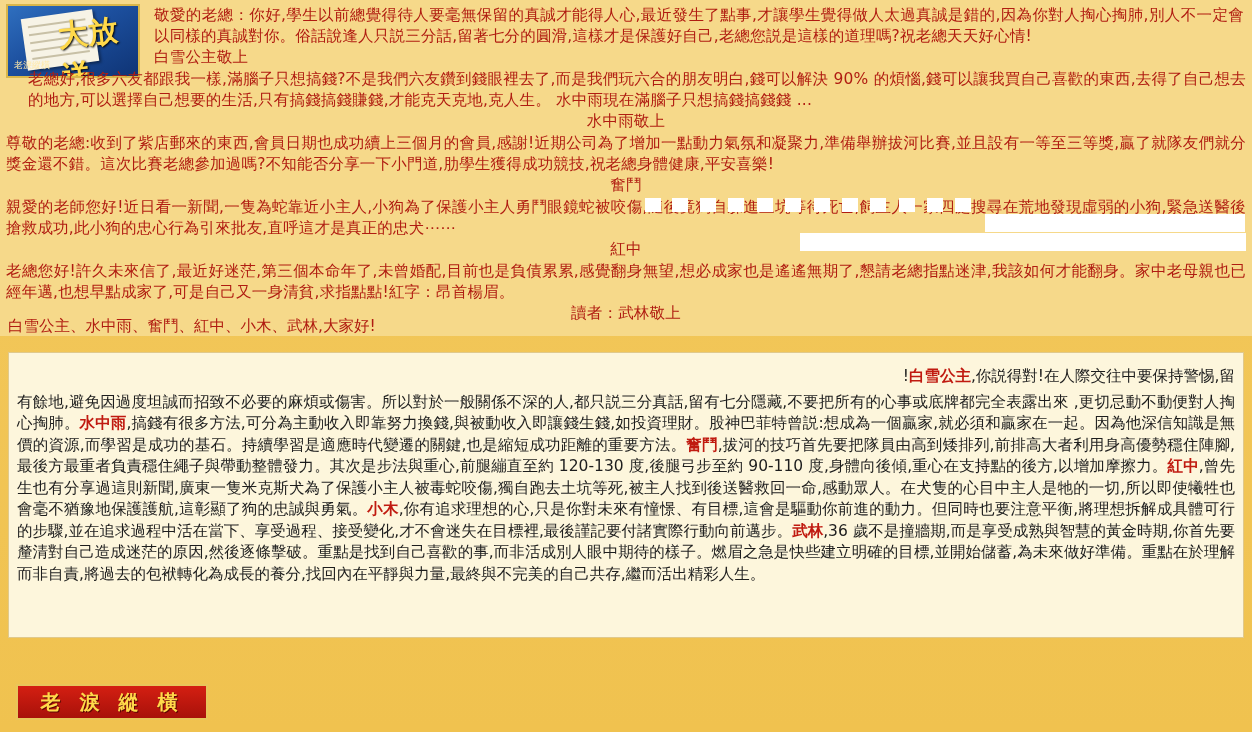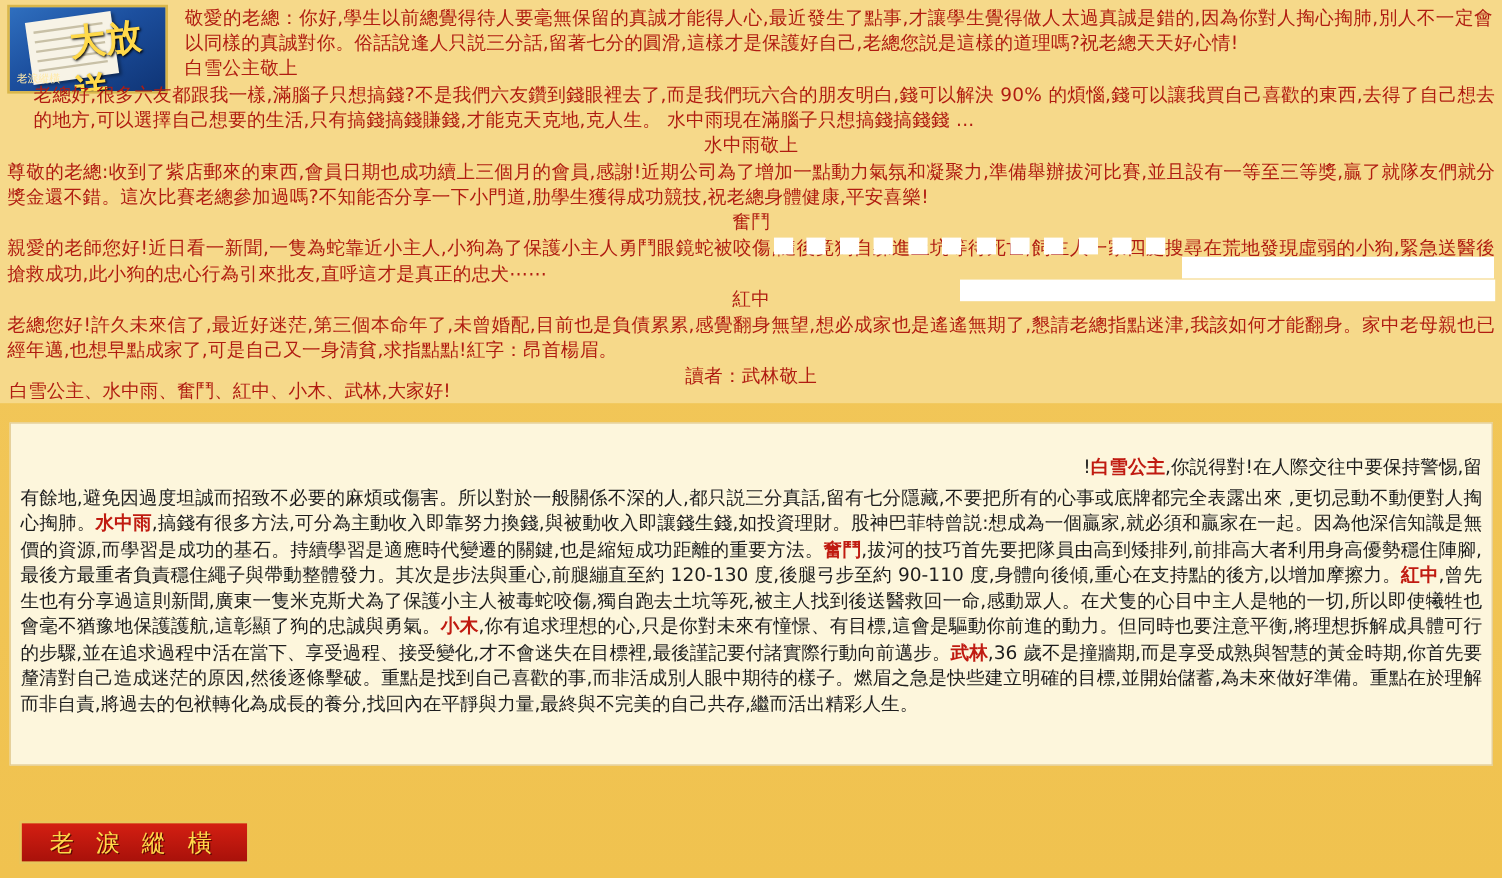--- a/index.html
+++ b/index.html
@@ -74,39 +74,39 @@
     position:absolute;left:0;top:316px;width:1000px;
     color:#b01c11;font-size:15.5px;line-height:21px;
     padding:0 8px;box-sizing:border-box;
   }
   
   .answer{
     position:absolute;left:8px;top:352px;width:1236px;height:286px;
     background:#fdf6dc;
     border:1px solid #e0c98c;
     box-sizing:border-box;
-    padding:26px 8px 8px 8px;
+    padding:13px 8px 8px 8px;
     color:#1d1d1d;
     font-size:15.5px;
     line-height:21.5px;
     text-align:justify;
   }
   .answer .lead{ text-align:right; color:#1d1d1d; }
   .answer .body{ margin-top:4px; }
   .nm{ color:#c01a10;font-weight:bold; }
   
   .banner{
     position:absolute;left:16px;bottom:12px;width:192px;height:36px;
     background:linear-gradient(#d41f12,#a8110a);
     border:2px solid #e8c55a;
     box-sizing:border-box;
     display:flex;align-items:center;justify-content:center;
   }
   .banner span{
-    color:#ffd94a;font-size:20px;letter-spacing:6px;font-weight:normal;
+    color:#ffd94a;font-size:20px;letter-spacing:6px;font-weight:bold;
     text-shadow:1px 1px 0 #5a0603;
   }
   .bottombar{
     position:absolute;left:0;bottom:0;width:1252px;height:8px;background:#f0c24f;
   }
 </style>
 </head>
 <body>
 
 <div class="page">

